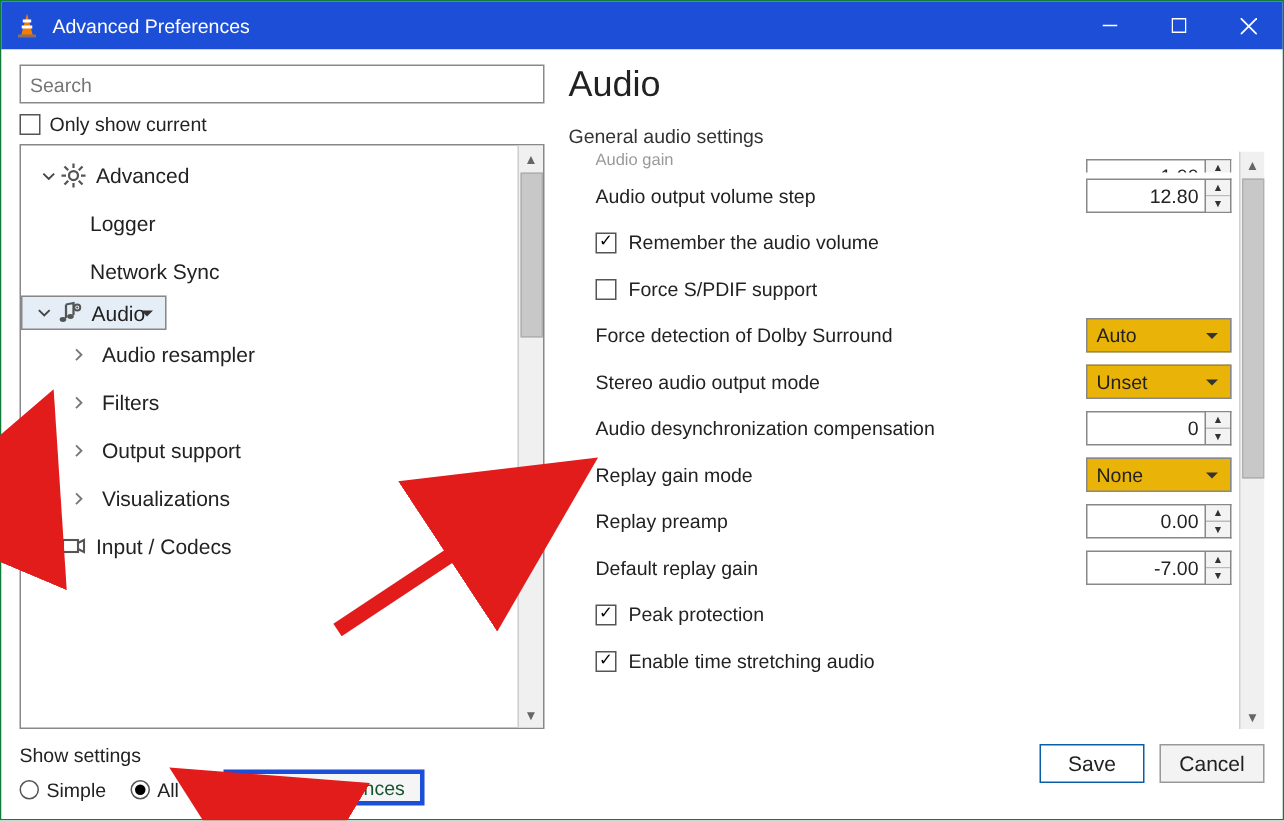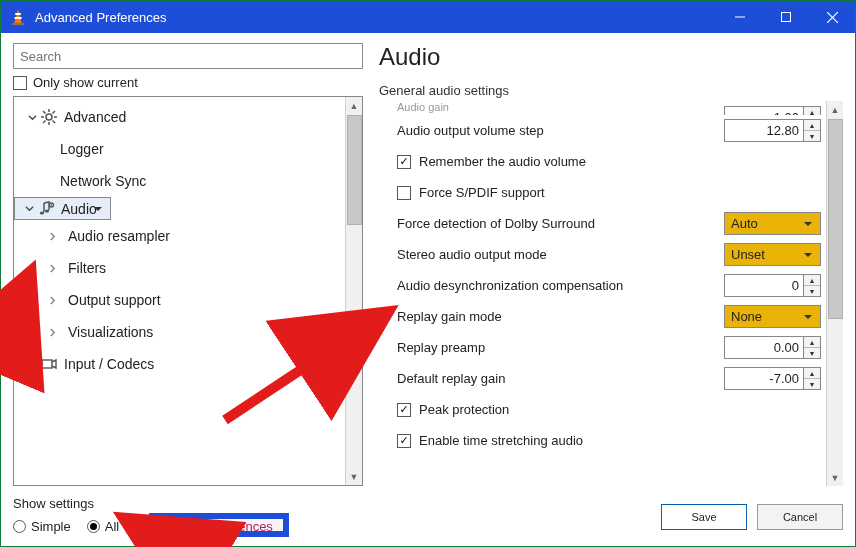--- a/index.html
+++ b/index.html
@@ -45,30 +45,30 @@
 .row.ck{padding-left:14px;gap:8px}
 .numb{display:flex;align-items:center}
 .numb input{width:80px;height:23px;border:1px solid #888;text-align:right;padding-right:4px;font-size:13px}
 .spin{display:flex;flex-direction:column;border:1px solid #888;border-left:none;height:23px;width:17px}
 .spin div{flex:1;display:flex;align-items:center;justify-content:center;font-size:7px;color:#333;background:#f3f3f3}
 .spin div:first-child{border-bottom:1px solid #bbb}
 .sel{height:23px;width:97px;border:1px solid #888;background:#eab308;display:flex;align-items:center;padding:0 6px;position:relative}
 .sel::after{content:"";position:absolute;right:8px;top:9px;border:4px solid transparent;border-top-color:#333}
 .cut{height:14px;overflow:hidden;padding-left:14px;display:flex;align-items:flex-start;justify-content:space-between;padding-right:0}
 .cut .numb{transform:translateY(5px)}
-.footer{display:flex;align-items:center;padding-top:10px}
+.footer{display:flex;align-items:flex-start;padding-top:10px}
 .footer .left-f{flex:1}
 .footer .lbl{font-size:13px;margin-bottom:3px;display:block}
 .radiorow{display:flex;gap:16px;align-items:center}
 .radio{display:flex;align-items:center;gap:5px}
 .rdot{width:13px;height:13px;border:1px solid #555;border-radius:50%;display:inline-flex;align-items:center;justify-content:center}
 .rdot.on::after{content:"";width:7px;height:7px;background:#000;border-radius:50%}
-.ghostbtn{height:24px;padding:0 10px;border:6px solid #1d4ed8;background:#f5f5f5;margin-left:14px;color:#be185d;position:relative;top:-1px}
+.ghostbtn{height:24px;padding:0 10px;border:3px solid #1d4ed8;background:#f5f5f5;margin-left:14px;color:#14532d;position:relative;top:-1px}
 .btns{display:flex;gap:10px}
-.btn{width:86px;height:26px;border:1px solid #0a5ea8;background:#fff;display:flex;align-items:center;justify-content:center;font-size:11px}
+.btn{width:70px;height:26px;border:1px solid #0a5ea8;background:#fff;display:flex;align-items:center;justify-content:center;font-size:14px}
 .btn.save{border:1px solid #0a5ea8}
 .btn.cancel{border:1px solid #999;background:#f3f3f3}
 svg{display:block}
 .arrow{position:absolute;pointer-events:none}
 </style>
 </head>
 <body>
 
 <div class="win">
   <div class="titlebar">

